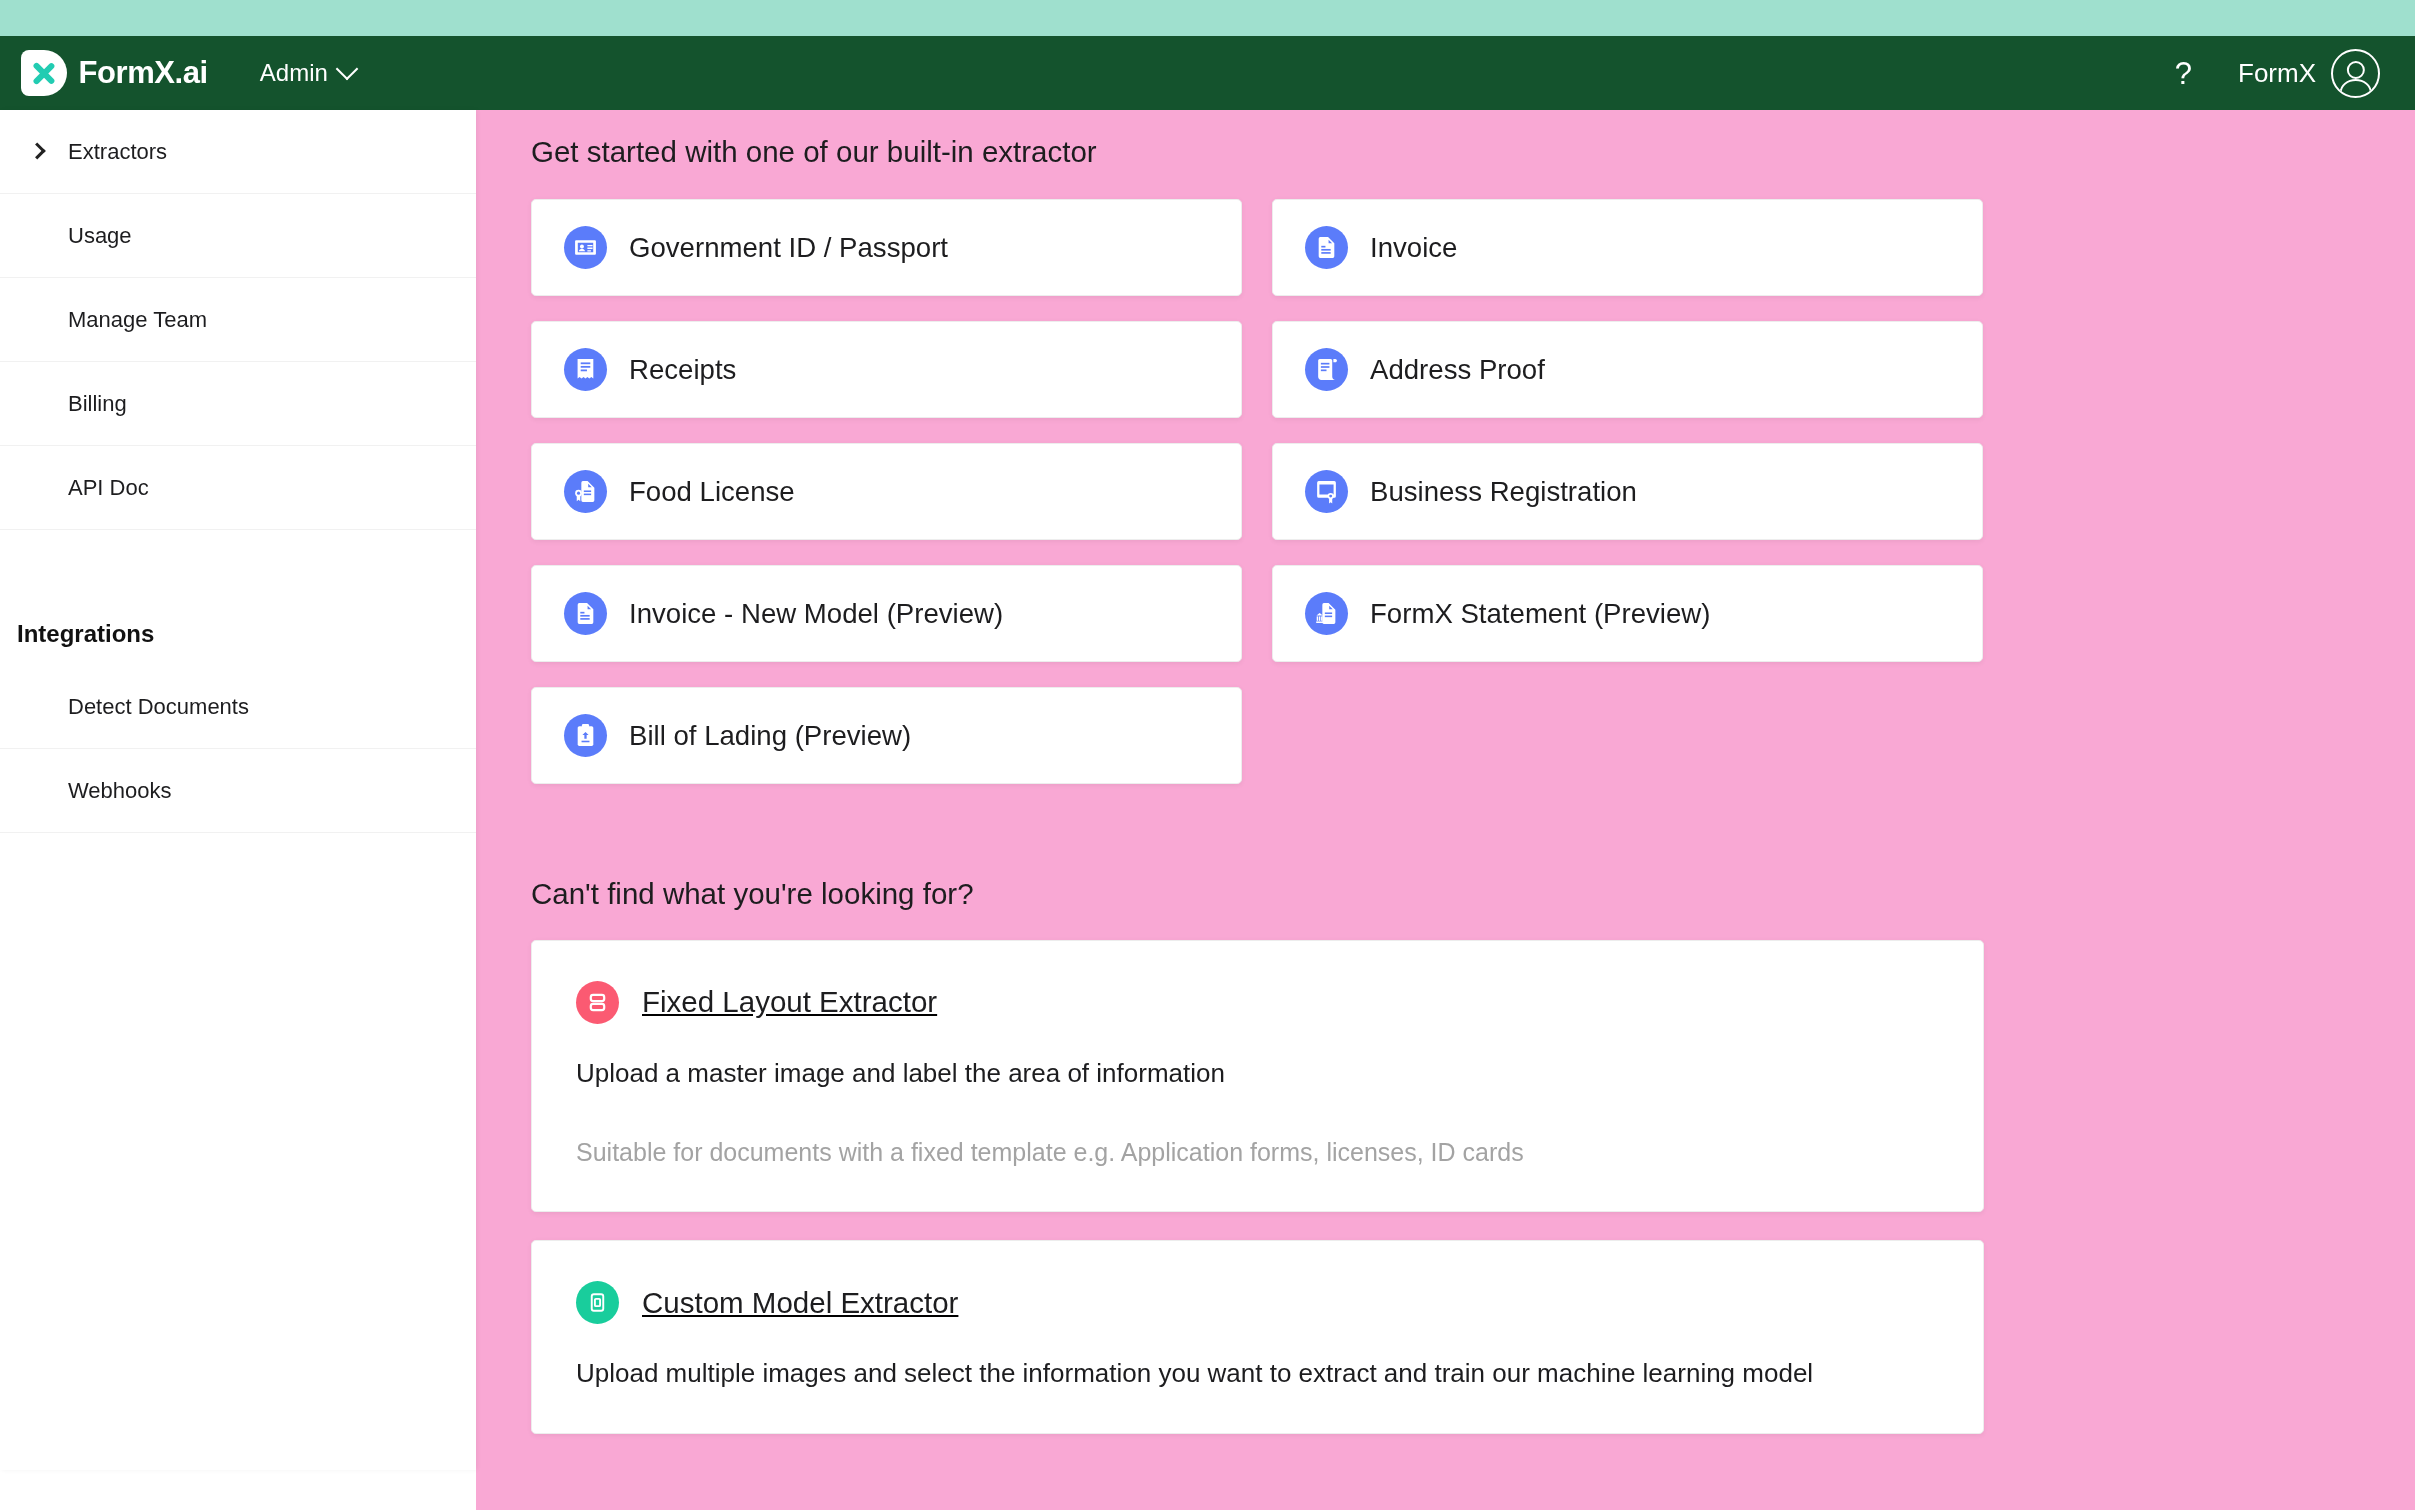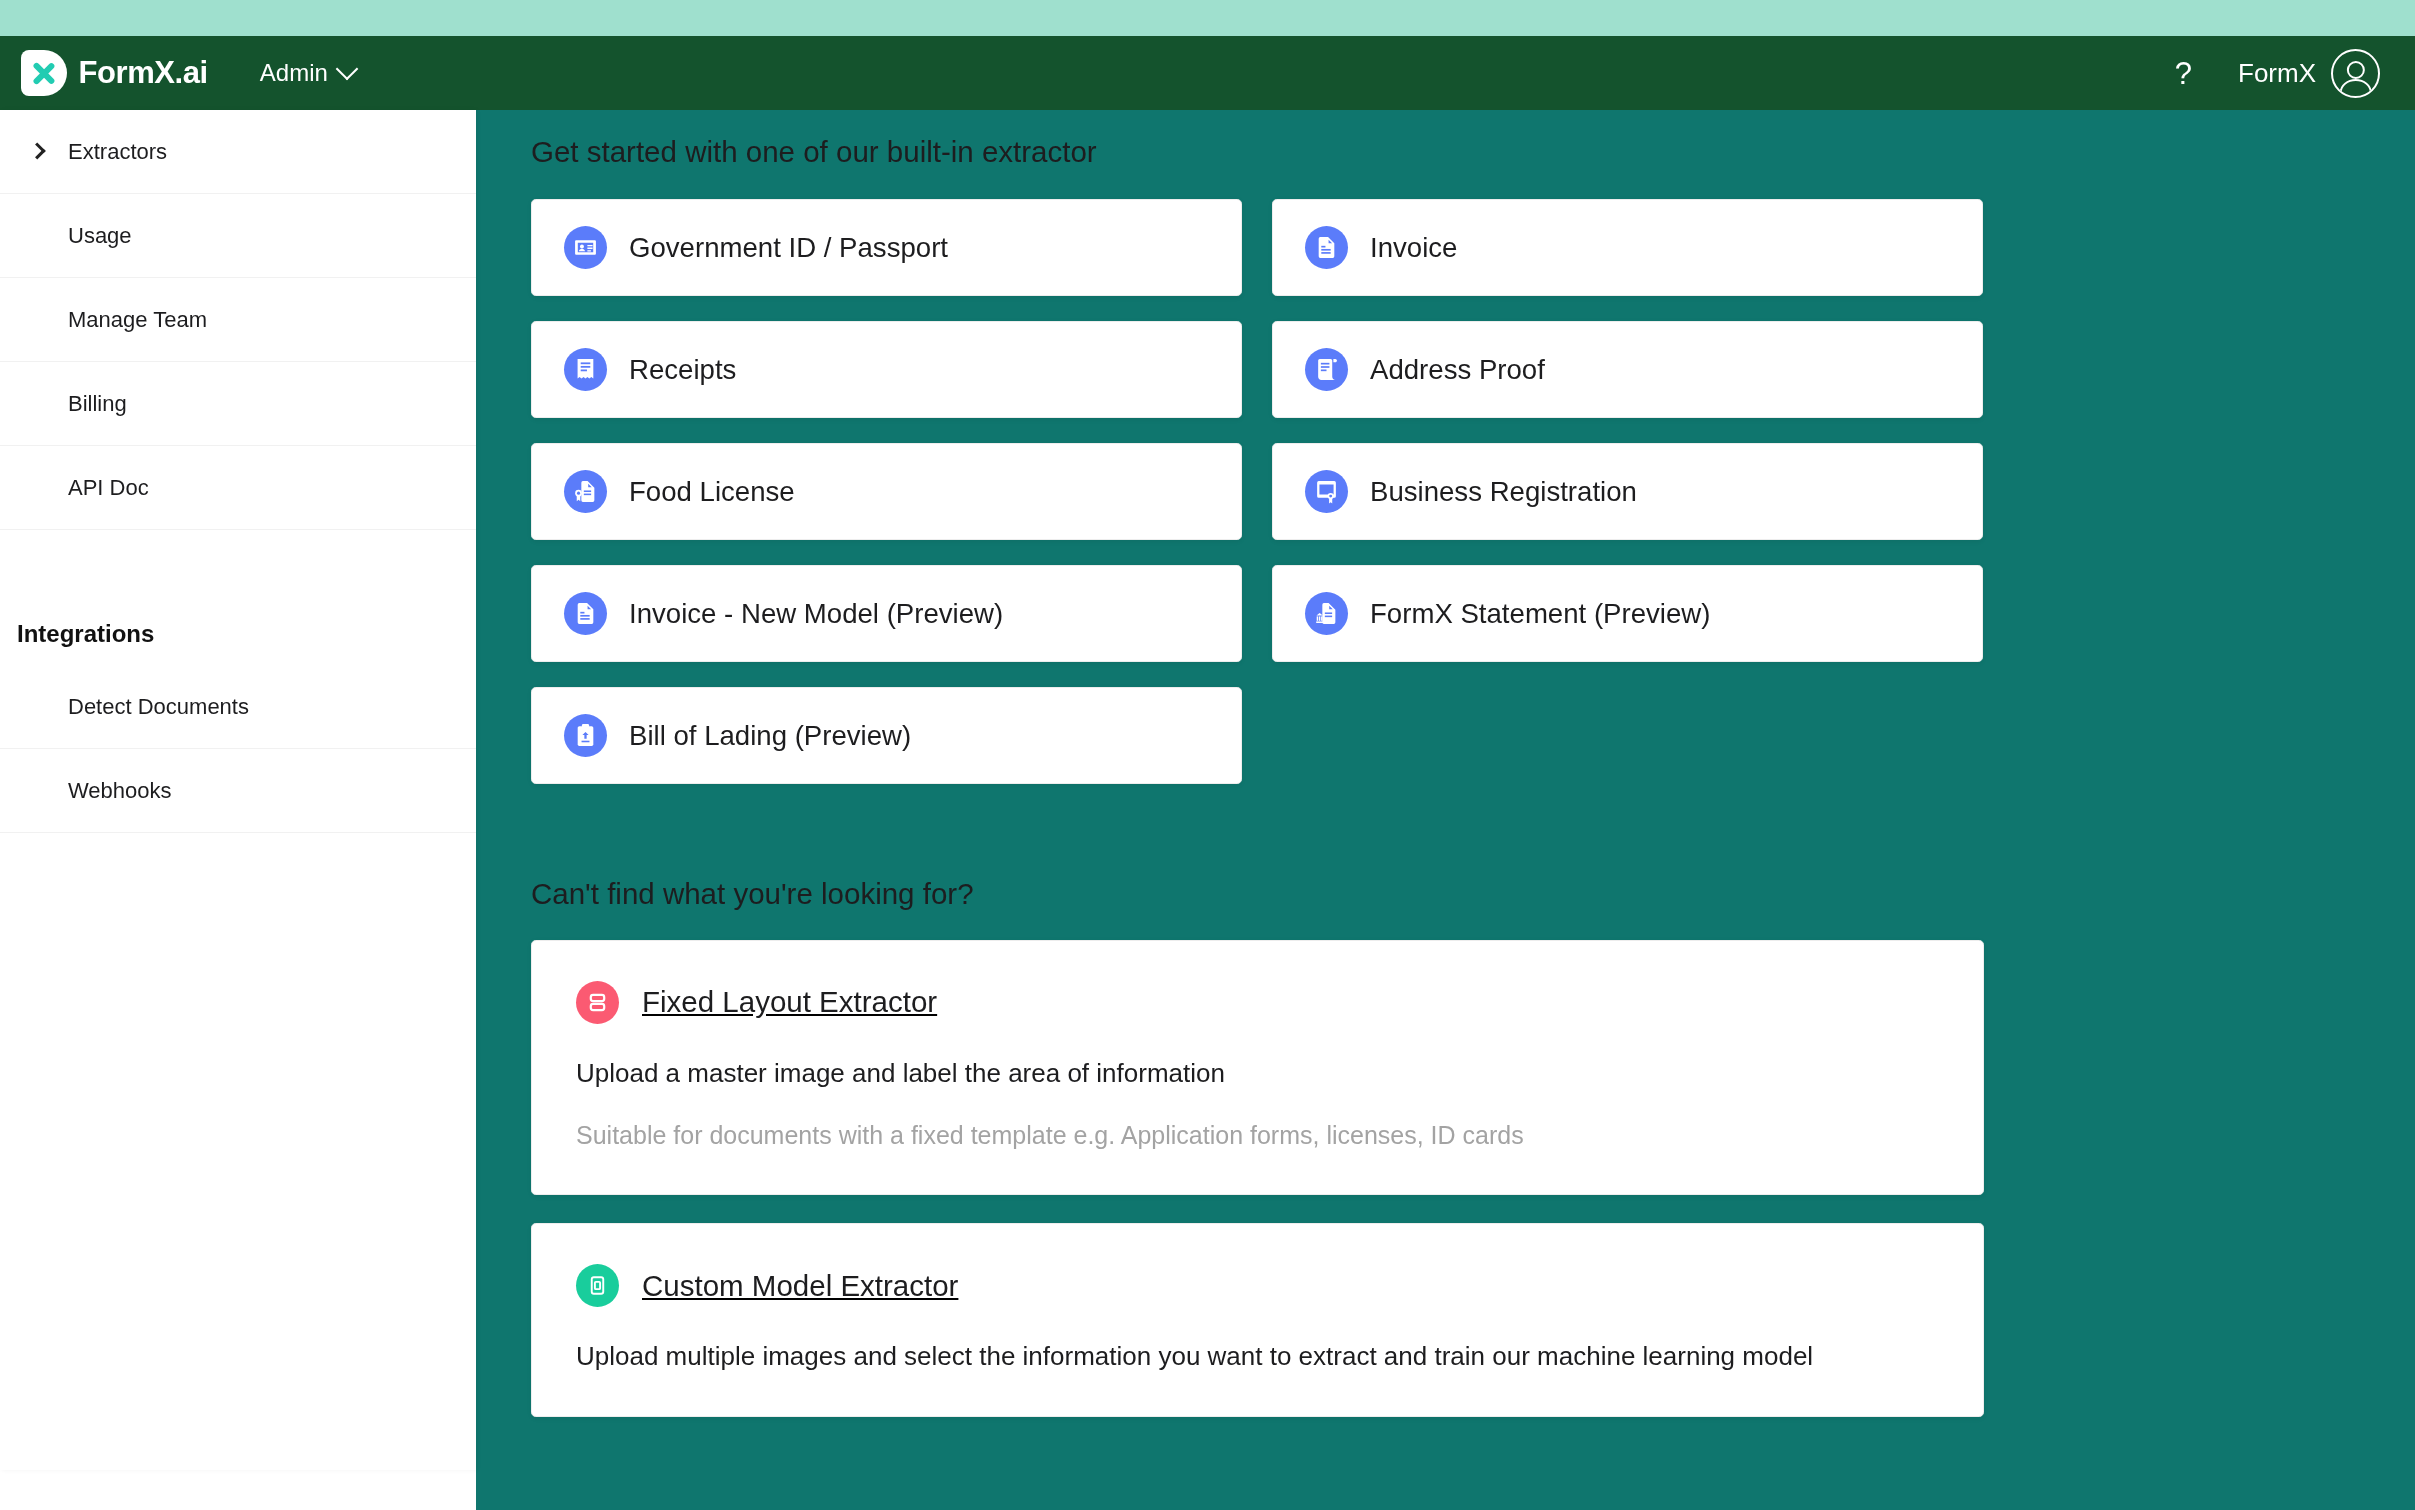--- a/index.html
+++ b/index.html
@@ -108,21 +108,21 @@
     font-size: 24px; font-weight: 700; color: #111;
     padding: 0 0 0 17px;
     height: 91px; display: flex; align-items: flex-end; padding-bottom: 17px;
   }
   .nav-spacer { height: 44px; }
 
   
   .main {
     position: absolute; top: 110px; left: 476px;
     width: 1940px; height: 1400px;
-    background: #0f766e;
+    background: #f9a8d4;
     overflow: hidden;
   }
   .section-heading {
     font-size: 29.5px; color: #1d1d1f; font-weight: 400;
     margin: 25px 0 0 55px;
   }
   .card-grid {
     margin: 30px 0 0 55px;
     display: grid;
     grid-template-columns: 711px 711px;
@@ -158,21 +158,21 @@
     width: 1453px;
     background: #ffffff;
     border: 1px solid #ededed; border-radius: 4.8px;
     box-shadow: 0 1.9px 4.8px rgba(0,0,0,0.055);
     padding: 40px 44px 44px 44px;
     cursor: pointer;
   }
   .big-card-head { display: flex; align-items: center; gap: 23px; text-decoration: underline; }
   .big-card-title { font-size: 29.5px; color: #1d1d1f; }
   .big-card-desc  { font-size: 26px; color: #1d1d1f; margin-top: 34px; }
-  .big-card-note  { font-size: 25px; color: #a3a3a3; margin-top: 32px; }
+  .big-card-note  { font-size: 25px; color: #a3a3a3; margin-top: 49px; }
 </style>
 </head>
 <body>
 
 <div class="top-strip"></div>
 
 <div class="header">
   <div class="brand">
     <div class="logo-mark">
       <div class="logo-x"></div>

